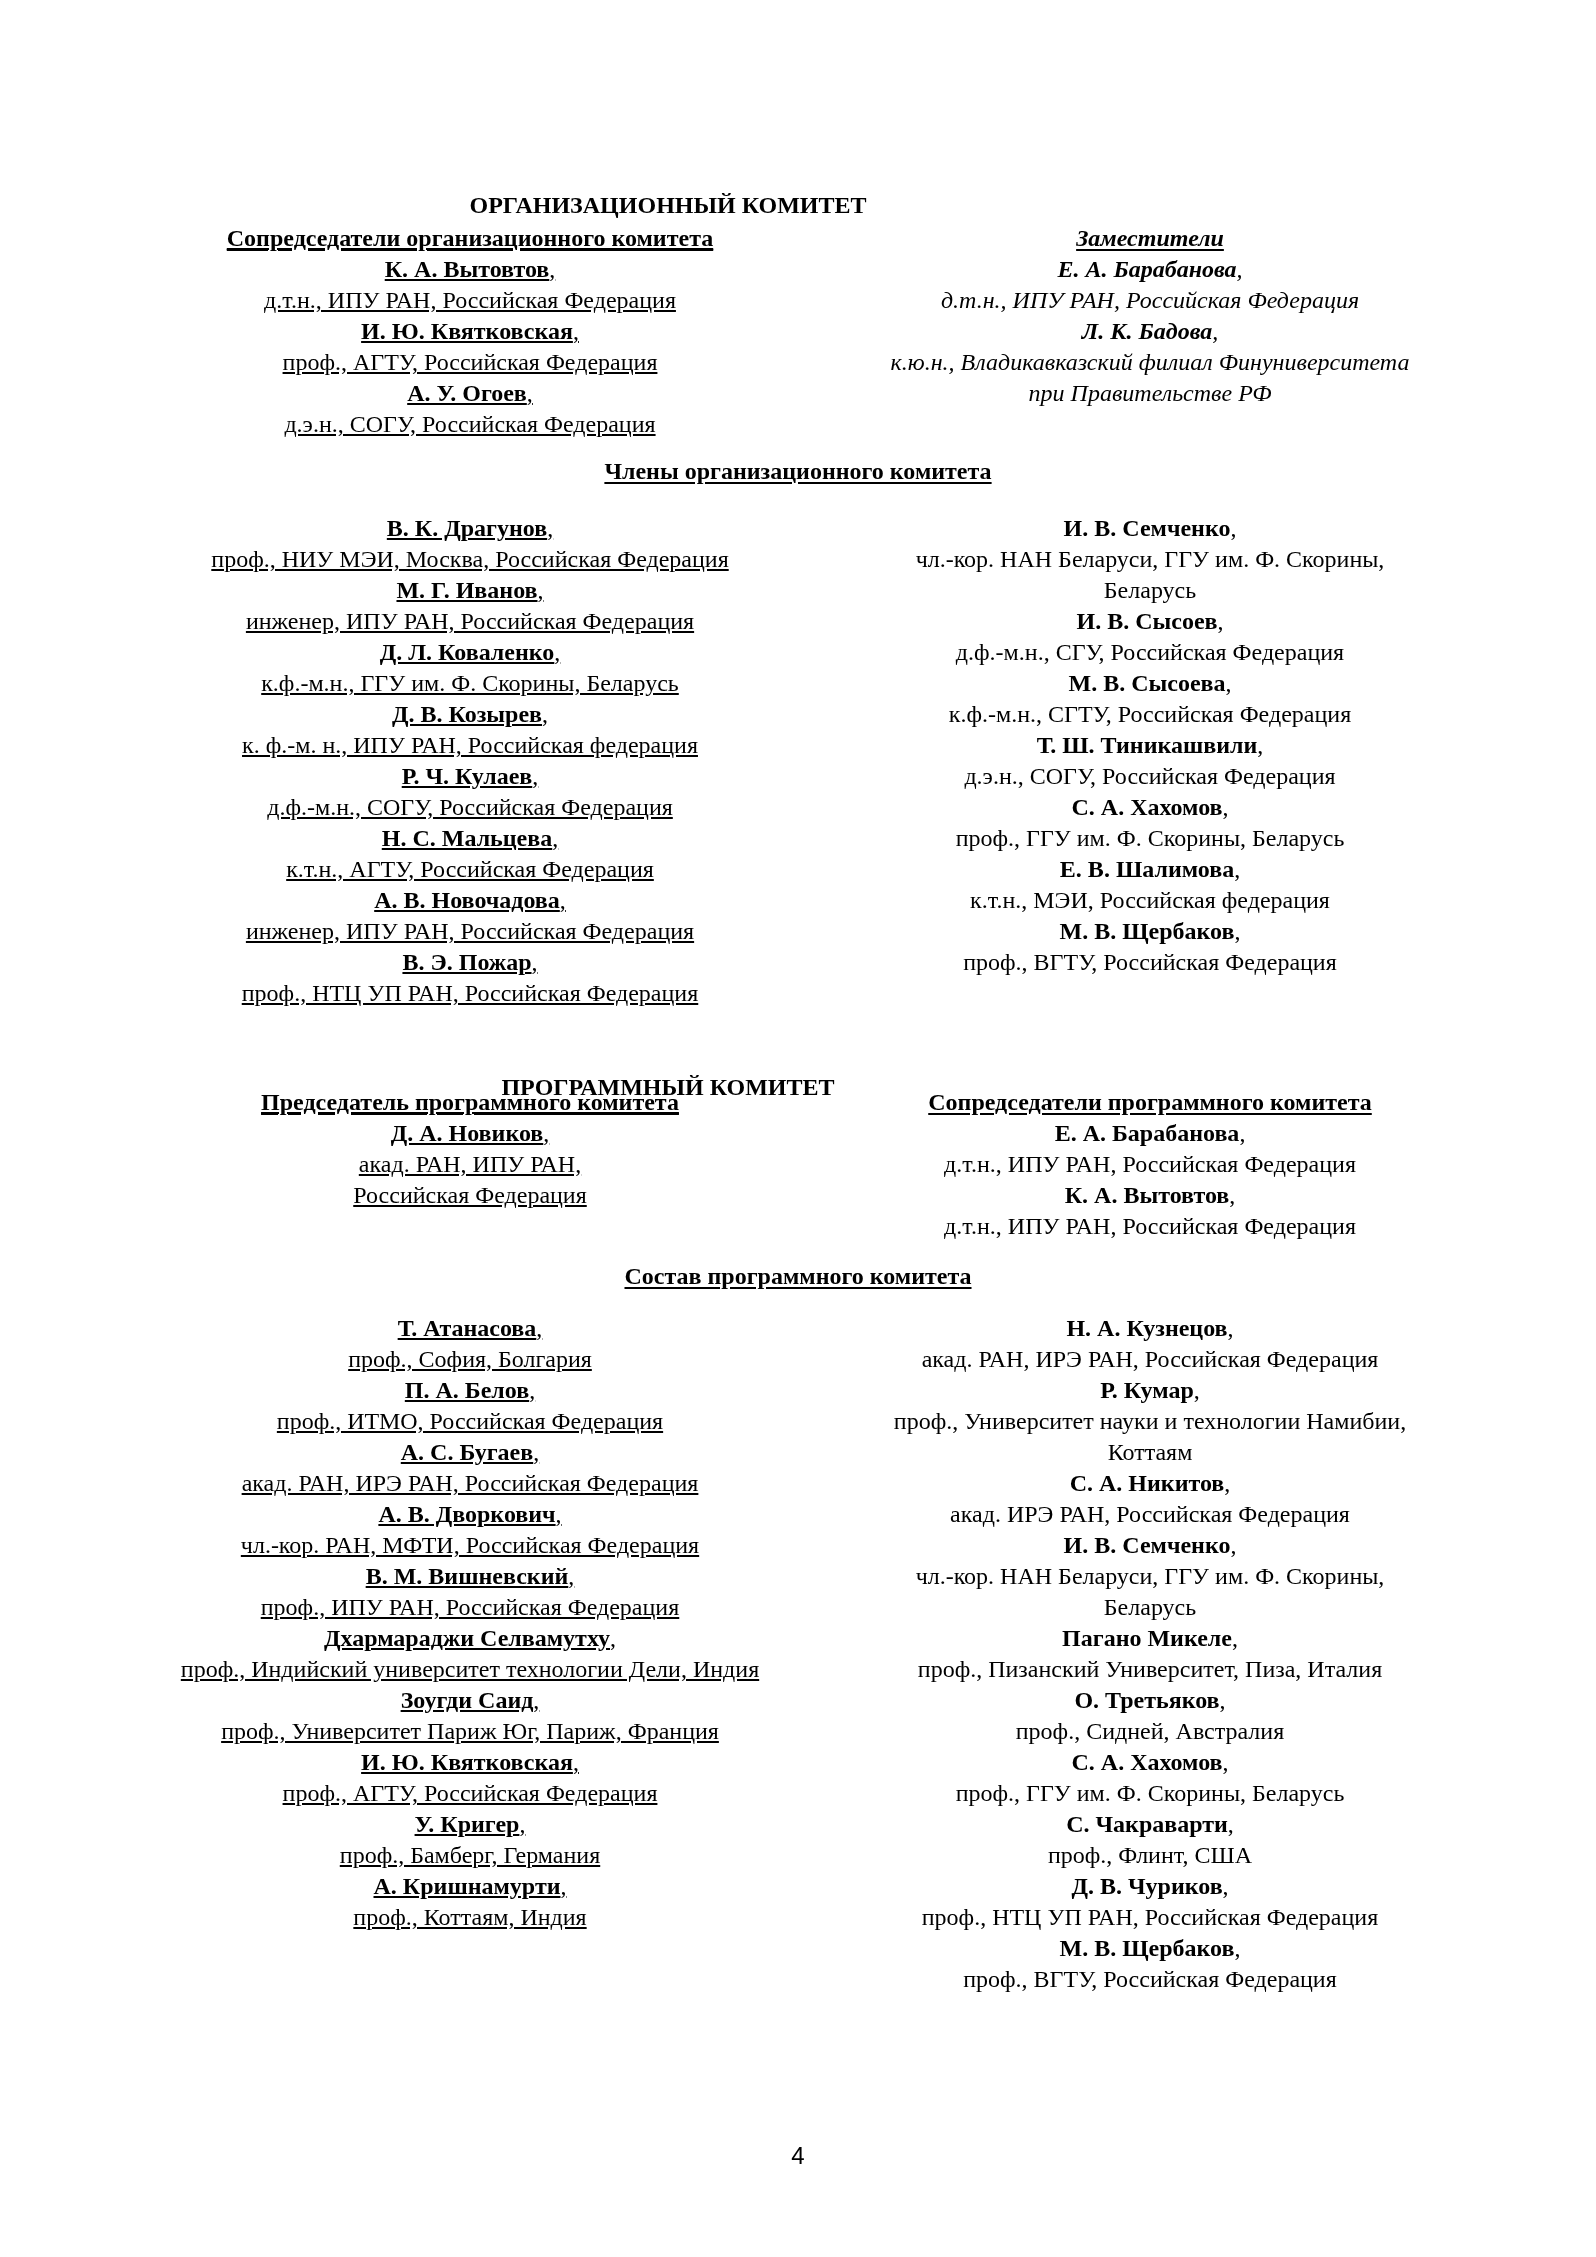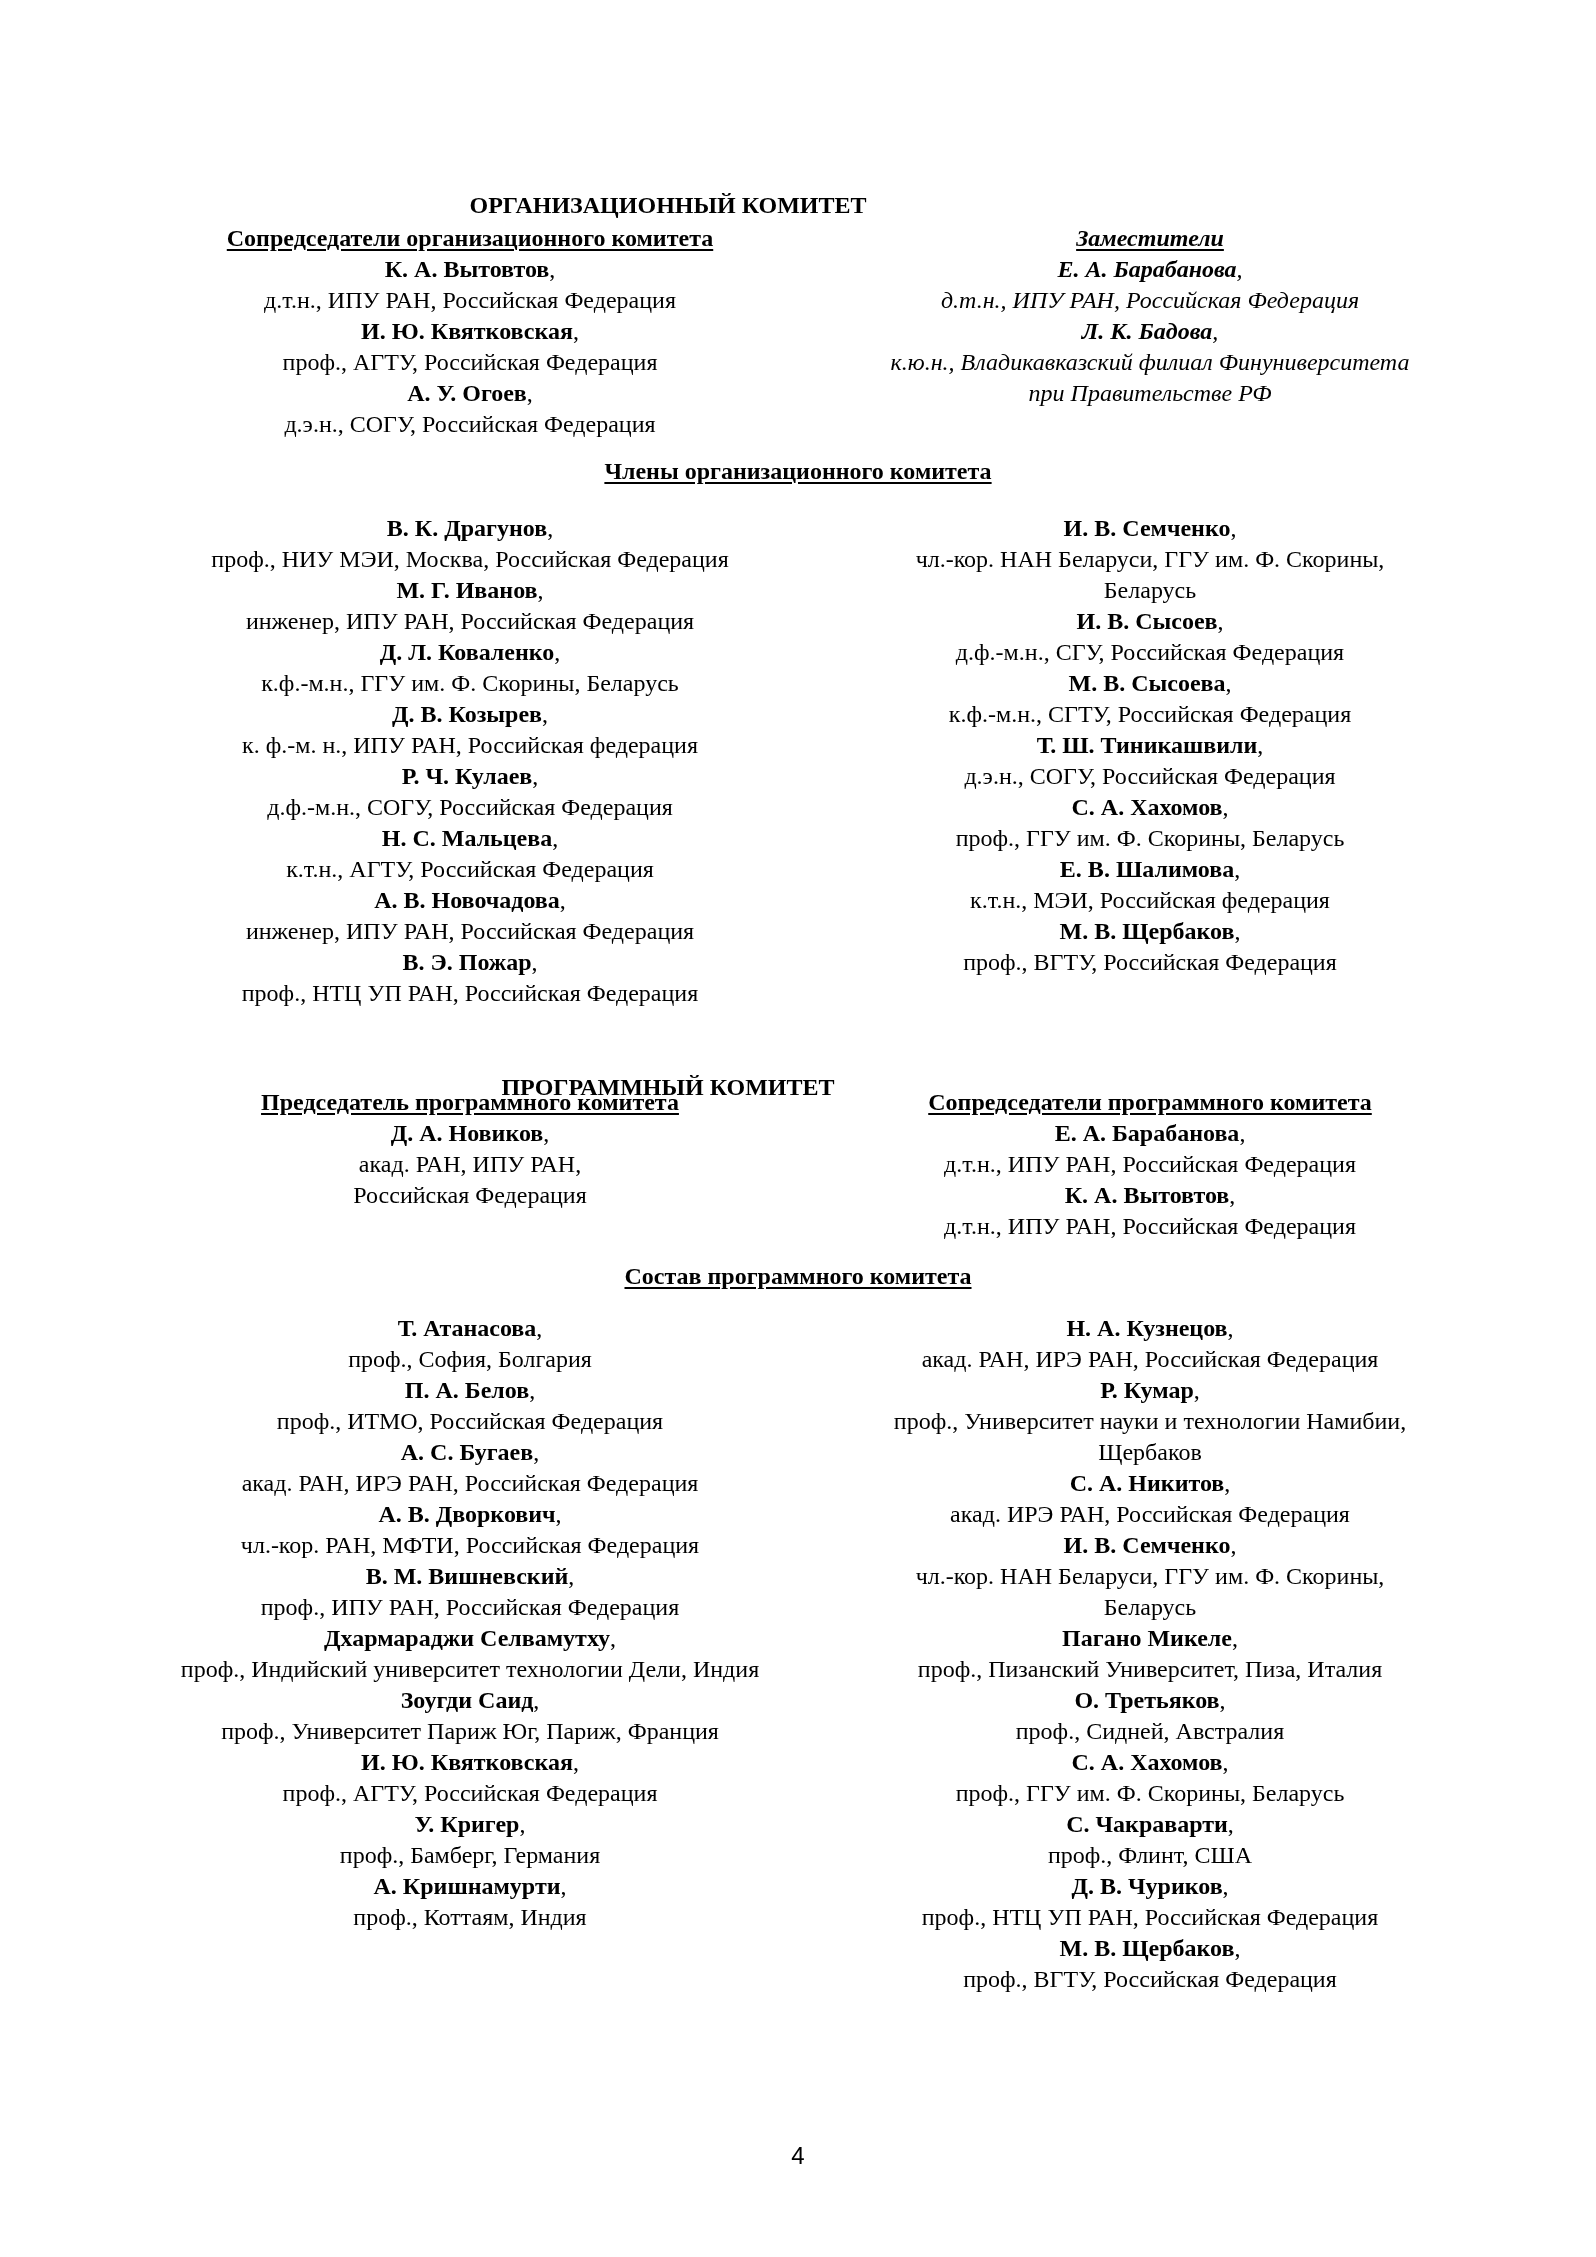--- a/index.html
+++ b/index.html
@@ -12,21 +12,21 @@
   .section-title {
     position: absolute; left: 0; width: 1336px; text-align: center;
     font-weight: bold; font-size: 24px;
   }
   .subhead {
     font-weight: bold; text-decoration: underline; text-underline-offset: 3px;
     text-decoration-thickness: 2px;
   }
   .centered-sub { position: absolute; left: 0; width: 1596px; text-align: center; }
   .col { position: absolute; text-align: center; }
-  .col-left { left: 130px; width: 680px; }
+  .col-left { left: 130px; width: 680px; text-decoration: underline; }
   .col-right { left: 800px; width: 700px; }
   .person .name { font-weight: bold; }
   .person .name .comma { font-weight: normal; }
   .line { display: block; }
   .page-number {
     position: absolute; left: 0; width: 1596px; top: 2140px; text-align: center;
     font-family: "Liberation Sans", "DejaVu Sans", sans-serif; font-size: 24px;
   }
 </style>
 </head>
@@ -220,21 +220,21 @@
   </div>
   <div class="col col-right" style="top:1313px;">
     <div>
         <div class="person">
           <span class="line name"><span>Н. А. Кузнецов</span><span class="comma">,</span></span>
           <span class="line affiliation">акад. РАН, ИРЭ РАН, Российская Федерация</span>
         </div>
         <div class="person">
           <span class="line name"><span>Р. Кумар</span><span class="comma">,</span></span>
           <span class="line affiliation">проф., Университет науки и технологии Намибии,</span>
-          <span class="line affiliation">Щербаков</span>
+          <span class="line affiliation">Коттаям</span>
         </div>
         <div class="person">
           <span class="line name"><span>С. А. Никитов</span><span class="comma">,</span></span>
           <span class="line affiliation">акад. ИРЭ РАН, Российская Федерация</span>
         </div>
         <div class="person">
           <span class="line name"><span>И. В. Семченко</span><span class="comma">,</span></span>
           <span class="line affiliation">чл.-кор. НАН Беларуси, ГГУ им. Ф. Скорины,</span>
           <span class="line affiliation">Беларусь</span>
         </div>

